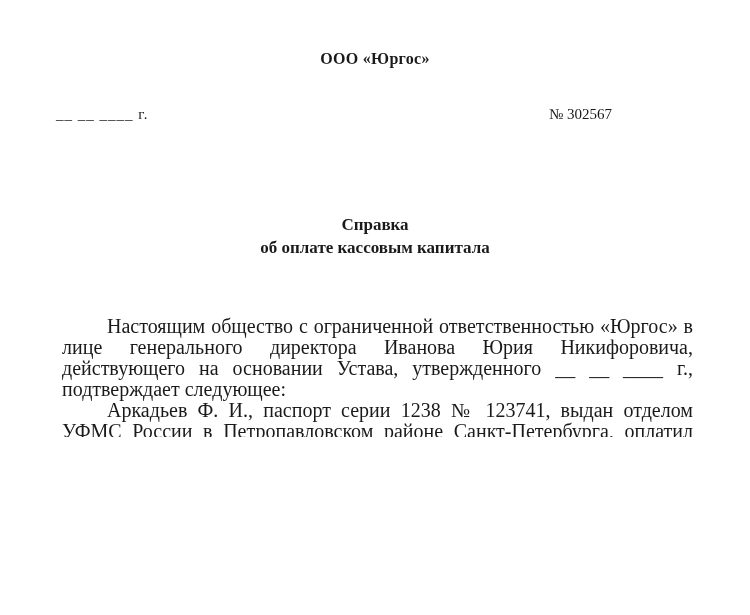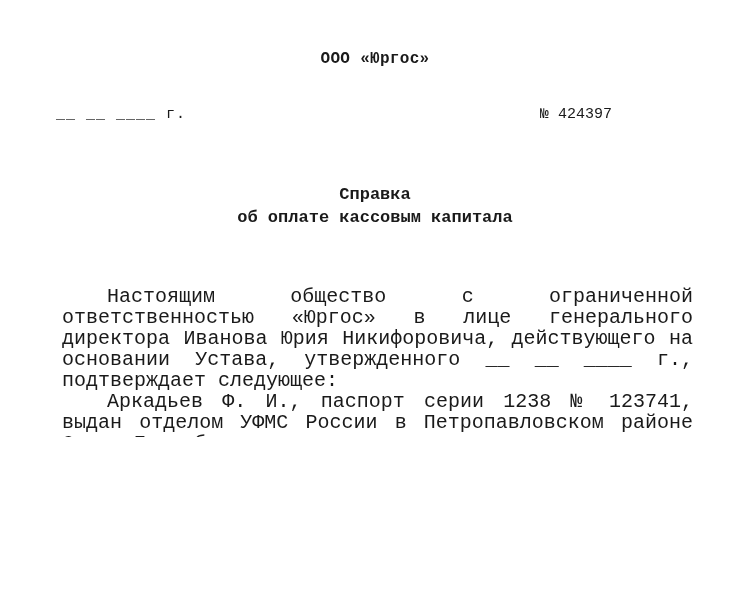--- a/index.html
+++ b/index.html
@@ -6,21 +6,21 @@
     margin: 0;
     padding: 0;
     background: #ffffff;
   }
   .page {
     position: relative;
     width: 750px;
     height: 437px;
     background: #ffffff;
     color: #1a1a1a;
-    font-family: Liberation Mono, monospace;
+    font-family: Liberation Serif, serif;
     overflow: hidden;
     box-sizing: border-box;
   }
   .company-name {
     margin-top: 50px;
     text-align: center;
     font-size: 16px;
     font-weight: bold;
     letter-spacing: 0.3px;
   }
@@ -29,21 +29,21 @@
     justify-content: space-between;
     align-items: baseline;
     padding: 0 138px 0 56px;
     margin-top: 38px;
     font-size: 15px;
   }
   .date-blank {
     letter-spacing: 1px;
   }
   .doc-title {
-    margin-top: 60px;
+    margin-top: 90px;
     text-align: center;
     font-size: 17px;
     font-weight: bold;
     line-height: 23px;
   }
   .body-text {
     margin-top: 57px;
     padding: 0 57px 0 62px;
     font-size: 20px;
     line-height: 21px;
@@ -68,21 +68,21 @@
 </style>
 </head>
 <body>
 
 <div class="page">
 
   <div class="company-name">ООО «Юргос»</div>
 
   <div class="meta-row">
     <span class="date-blank">__ __ ____ г.</span>
-    <span class="doc-number">№ 424397</span>
+    <span class="doc-number">№ 302567</span>
   </div>
 
   <div class="doc-title">
     <div>Справка</div>
     <div>об оплате кассовым капитала</div>
   </div>
 
   <div class="body-text">
     <p>Настоящим общество с ограниченной ответственностью «Юргос» в лице генерального директора Иванова Юрия Никифоровича, действующего на основании Устава, утвержденного __ __ ____ г., подтверждает следующее:</p>
     <p>Аркадьев Ф. И., паспорт серии 1238 № 123741, выдан отделом УФМС России в Петропавловском районе Санкт-Петербурга, оплатил свою долю в уставном капитале общества с ограниченной ответственностью «Юргос» полностью в сумме 20 000 руб., что составляет 50% от размера уставного капитала.</p>

